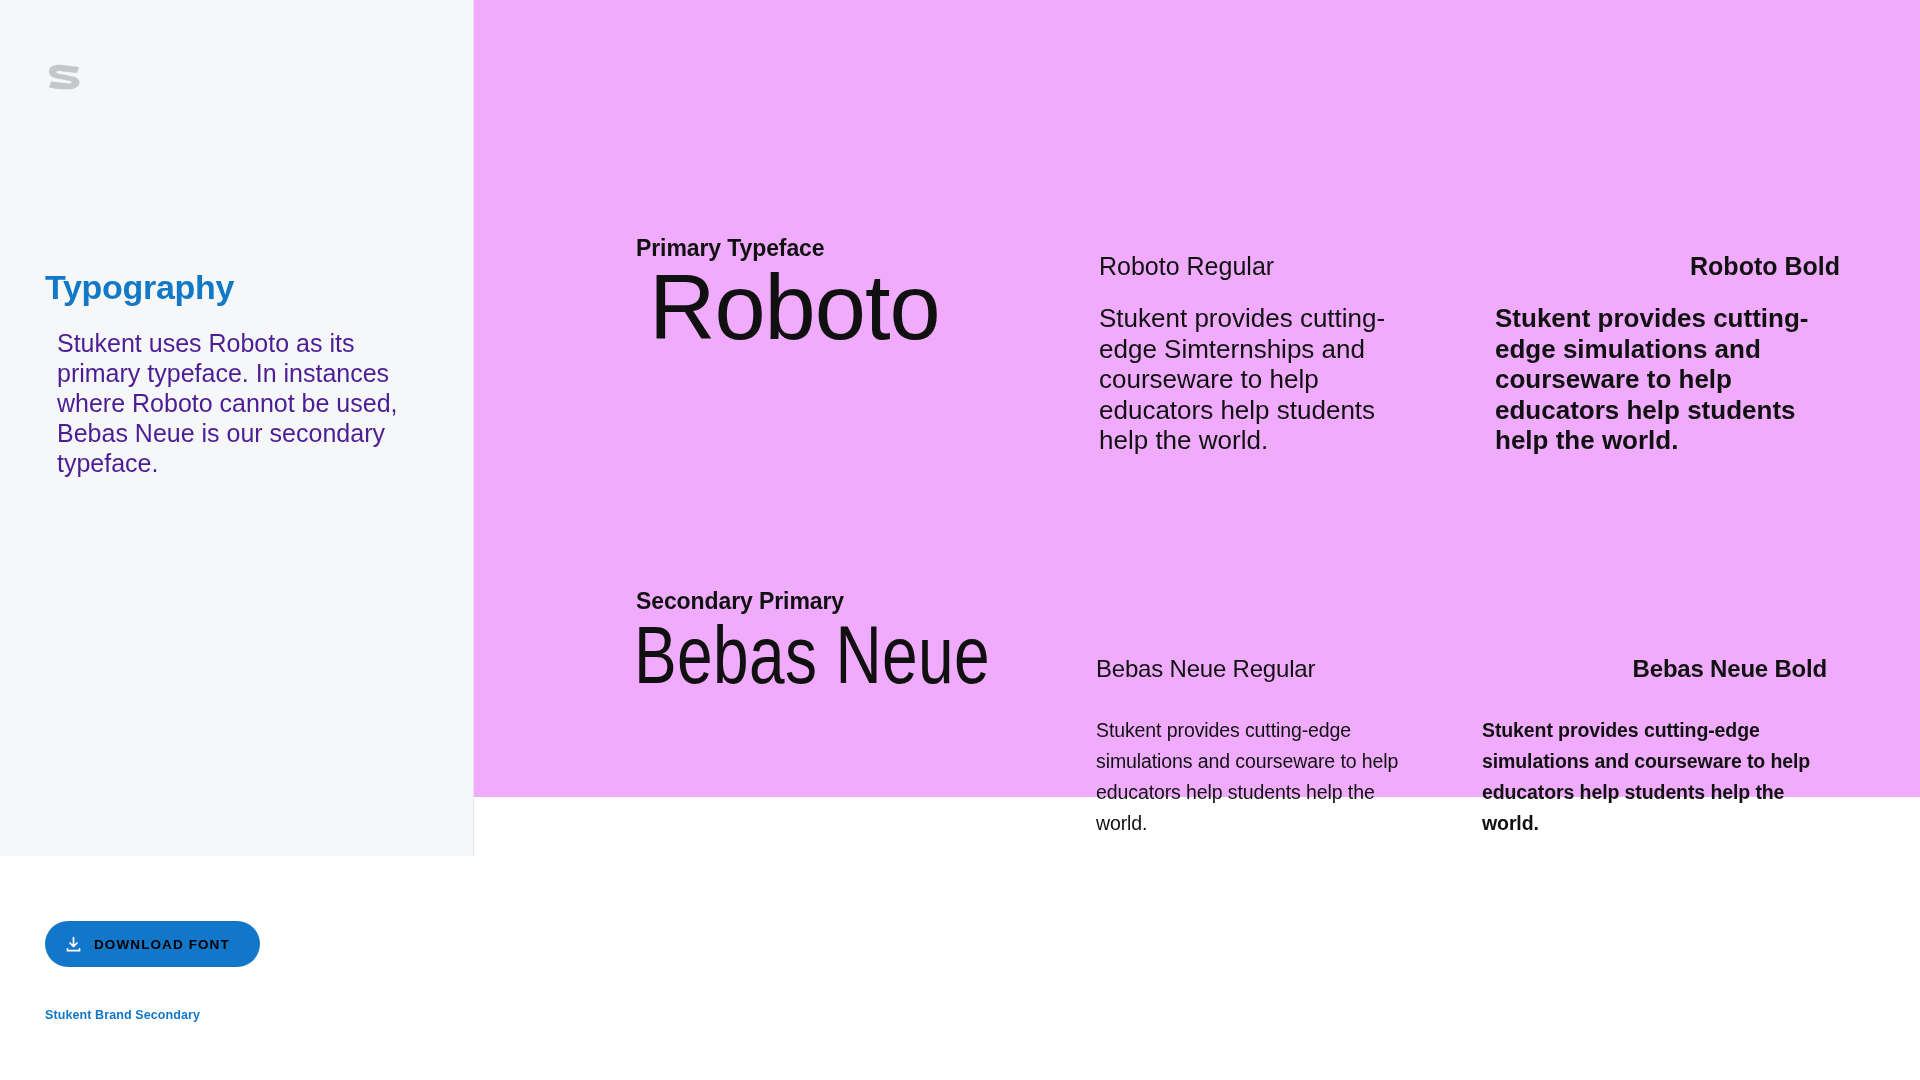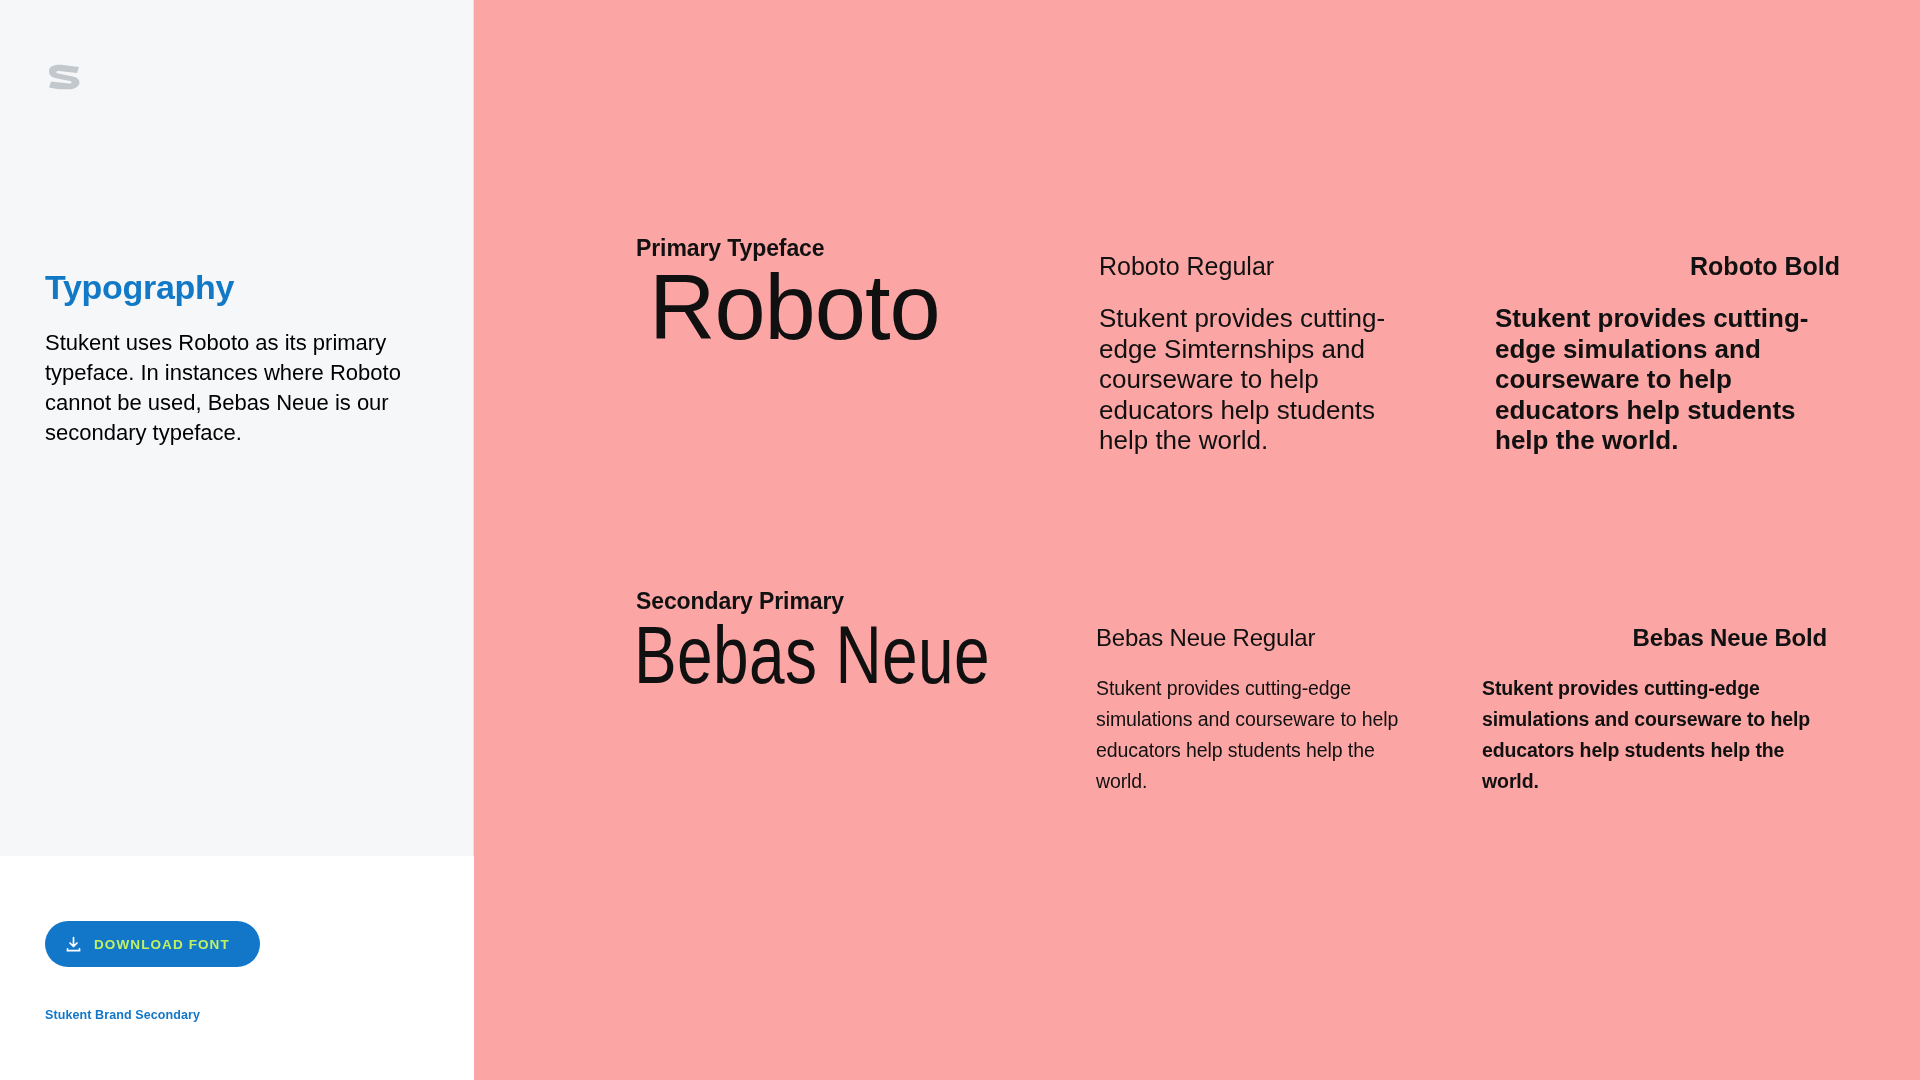--- a/index.html
+++ b/index.html
@@ -44,40 +44,40 @@
     left: 45px;
     top: 245px;
     font-size: 34px;
     font-weight: bold;
     color: #1279c6;
     letter-spacing: -0.3px;
   }
 
   .sidebar-body {
     position: absolute;
-    left: 45px;
+    left: 57px;
     top: 328px;
     width: 385px;
-    color: #000000;
-    font-size: 22px;
+    color: #4c1d95;
+    font-size: 25px;
     line-height: 30px;
   }
   .sidebar-body p { margin: 0 0 22px 0; }
 
   .download-btn {
     position: absolute;
     left: 45px;
     top: 921px;
     height: 46px;
     min-width: 215px;
     padding: 0 26px 0 20px;
     border: none;
     border-radius: 23px;
     background: #1277c8;
-    color: #bef264;
+    color: #000000;
     font-family: "Liberation Sans", sans-serif;
     font-size: 13.5px;
     font-weight: bold;
     letter-spacing: 1.1px;
     display: inline-flex;
     align-items: center;
     gap: 12px;
     cursor: pointer;
   }
   .download-btn svg { display: block; }
@@ -90,22 +90,22 @@
     color: #1277c8;
     font-weight: bold;
     letter-spacing: 0.1px;
     text-decoration: none;
   }
 
   
   .main {
     position: relative;
     flex: 1 1 auto;
-    height: 1080px;
-    background: #fca5a5;
+    height: 797px;
+    background: #f0abfc;
   }
 
   .section { position: absolute; left: 0; width: 100%; }
   .section-primary { top: 235px; }
   .section-secondary { top: 588px; }
 
   .section-label {
     position: absolute;
     left: 162px;
     top: 0;
@@ -150,20 +150,21 @@
     line-height: 1.2;
     color: #111111;
     margin: 0 0 22px 0;
   }
   .col-heading.weight-regular { font-weight: 400; }
   .col-heading.weight-bold { font-weight: bold; text-align: right; }
 
   .col-heading.bebas,
   .col-sample.bebas {
     font-family: "Liberation Sans Narrow", "Liberation Sans", sans-serif;
+    margin-top: 31px;
   }
   .col-heading.bebas {
     font-size: 24px;
     letter-spacing: -0.2px;
     margin-bottom: 20px;
   }
 
   .col-sample {
     font-size: 26px;
     line-height: 30.5px;

